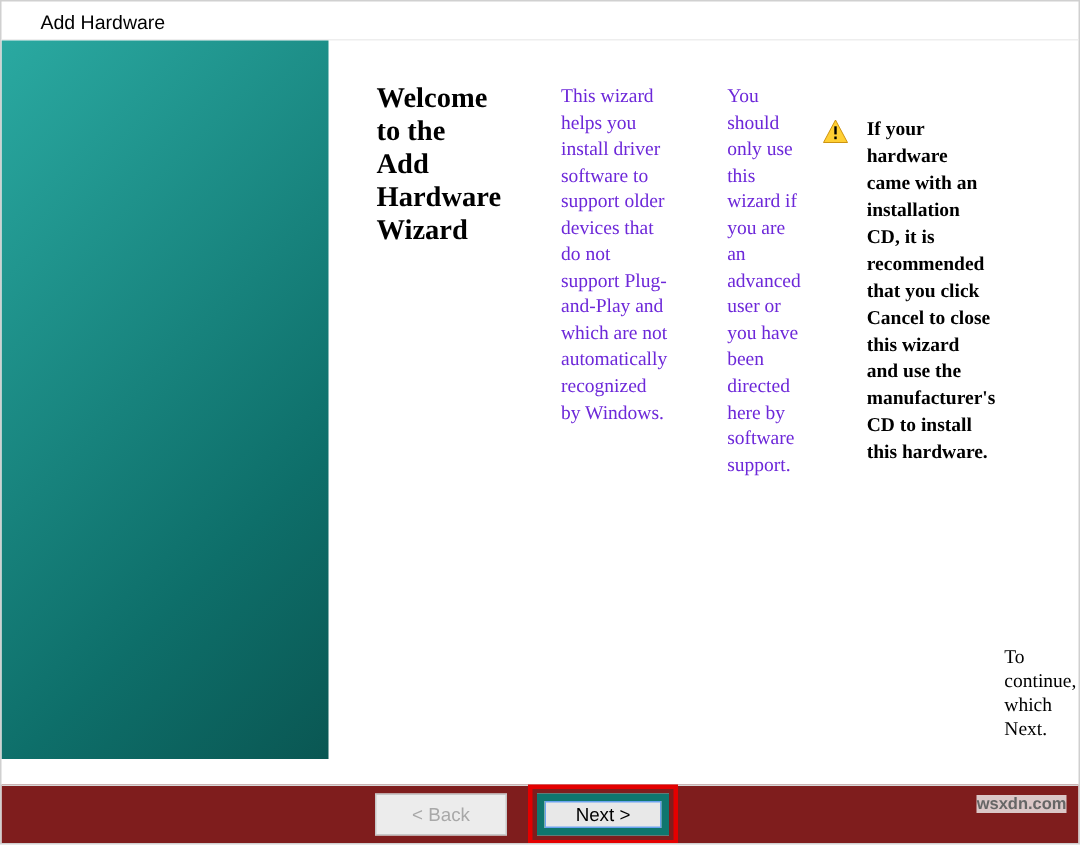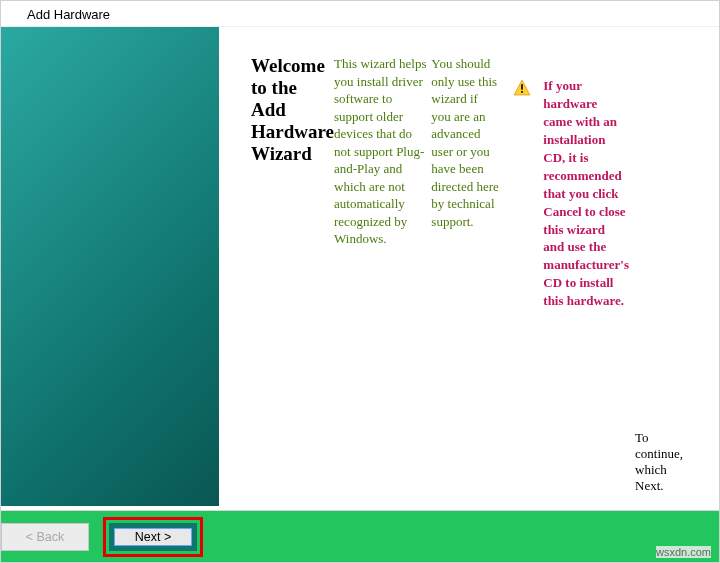--- a/index.html
+++ b/index.html
@@ -37,57 +37,58 @@
       font-family: Liberation Serif, serif;
     }
     .main-heading {
       font-size: 19px;
       font-weight: 700;
       color: #000;
       margin-bottom: 28px;
     }
     .body-text {
       font-size: 13px;
-      color: #4d7c0f;
+      color: #6d28d9;
       line-height: 1.35;
       margin-bottom: 18px;
+      margin-left: 40px;
     }
     .notice {
       display: flex;
       gap: 12px;
       margin-top: 22px;
       padding: 0 6px 0 14px;
     }
     .warning-icon {
       width: 18px;
       height: 18px;
       flex-shrink: 0;
       margin-top: 2px;
     }
     .notice-text {
       font-size: 13px;
       font-weight: 700;
-      color: #be185d;
+      color: #000000;
       line-height: 1.38;
     }
     .continue-line {
       margin-top: auto;
       margin-bottom: 12px;
       font-size: 13px;
       color: #000;
     }
     .button-bar {
       position: absolute;
       left: 0; right: 0; bottom: 0;
-      height: 52px;
-      background: #22c55e;
+      height: 39px;
+      background: #7f1d1d;
       border-top: 1px solid #d8d8d8;
       display: flex;
       align-items: center;
-      justify-content: flex-start;
+      justify-content: center;
       padding-right: 18px;
       gap: 14px;
     }
     .btn {
       min-width: 88px;
       height: 28px;
       background: #e8e8e8;
       border: 1px solid #c7c7c7;
       font-size: 12.5px;
       font-family: inherit;
@@ -106,41 +107,42 @@
       justify-content: center;
       padding: 3px;
       border: 3px solid #e40000;
     }
     .highlight-next .btn {
       border: 5px solid #0f766e;
       box-shadow: inset 0 0 0 1px #6aa3f0;
     }
     .watermark {
       position: absolute;
-      bottom: 4px;
+      bottom: 20px;
       right: 8px;
       font-size: 11px;
       color: #666;
       background: rgba(242,242,242,0.8);
       pointer-events: none;
+      font-weight: bold;
     }
   </style>
 </head>
 <body>
 
 <div class="titlebar">Add Hardware</div>
 
 <div class="content-wrap">
   <div class="side-panel"></div>
 
   <div class="main-panel">
     <div class="main-heading">Welcome to the Add Hardware Wizard</div>
 
     <div class="body-text">This wizard helps you install driver software to support older devices that do not support Plug-and-Play and which are not automatically recognized by Windows.</div>
-    <div class="body-text">You should only use this wizard if you are an advanced user or you have been directed here by technical support.</div>
+    <div class="body-text">You should only use this wizard if you are an advanced user or you have been directed here by software support.</div>
 
     <div class="notice">
       <span class="warning-icon">
         <svg viewBox="0 0 18 18" width="18" height="18">
           <polygon points="9,1 17,16 1,16" fill="#ffcf33" stroke="#c78a00" stroke-width="0.6"></polygon>
           <rect x="8.2" y="5.2" width="1.6" height="5.4" fill="#000"></rect>
           <rect x="8.2" y="12" width="1.6" height="1.8" fill="#000"></rect>
         </svg>
       </span>
       <div class="notice-text">If your hardware came with an installation CD, it is recommended that you click Cancel to close this wizard and use the manufacturer's CD to install this hardware.</div>

